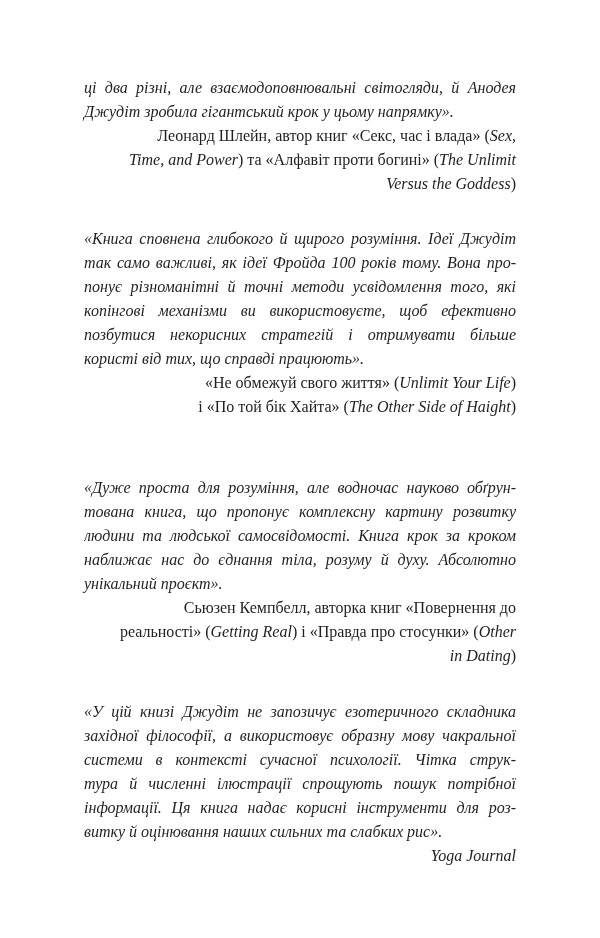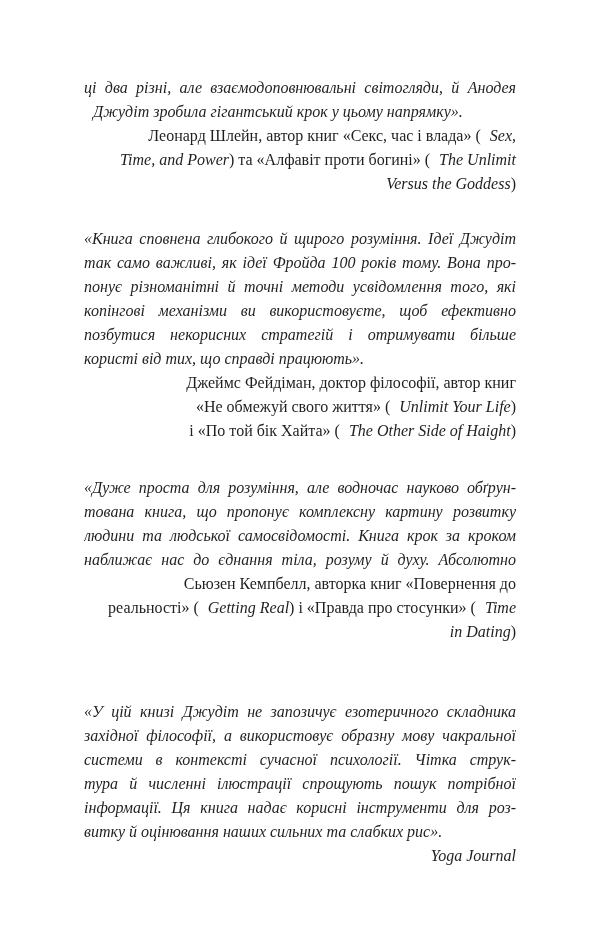--- a/index.html
+++ b/index.html
@@ -3,21 +3,21 @@
 <meta charset="utf-8">
 <style>
   html, body { margin: 0; padding: 0; background: #ffffff; }
   body { width: 600px; height: 938px; position: relative; overflow: hidden;
          font-family: "Liberation Serif", "DejaVu Serif", serif; color: #1f1f1f; }
   .page { position: absolute; left: 84px; top: 76px; width: 432px; }
   .line { font-size: 16px; line-height: 24px; height: 24px; white-space: nowrap; }
   .just { text-align: justify; text-align-last: justify; white-space: normal; overflow: hidden; }
   .left { text-align: left; }
   .right { text-align: right; }
-  .it { font-style: italic; margin-left: 9px; }
+  .it { font-style: italic; }
   .quote .line { font-style: italic; }
   .block { position: absolute; left: 0; width: 432px; }
 </style>
 </head>
 <body>
 
 <div class="page">
 
   <div class="block" style="top:0px;">
     <div class="quote">
@@ -34,36 +34,36 @@
   <div class="block" style="top:151px;">
     <div class="quote">
       <div class="line just">«Книга сповнена глибокого й щирого розуміння. Ідеї Джудіт</div>
       <div class="line just">так само важливі, як ідеї Фройда 100 років тому. Вона про-</div>
       <div class="line just">понує різноманітні й точні методи усвідомлення того, які</div>
       <div class="line just">копінгові механізми ви використовуєте, щоб ефективно</div>
       <div class="line just">позбутися некорисних стратегій і отримувати більше</div>
       <div class="line left">користі від тих, що справді працюють».</div>
     </div>
     <div class="attribution">
-      <div class="line right">Джеймс Фейдіман, доктор філософії, автор книг</div>
       <div class="line right"><span>«Не обмежуй свого життя» (</span><span class="it">Unlimit Your Life</span><span>)</span></div>
       <div class="line right"><span>і «По той бік Хайта» (</span><span class="it">The Other Side of Haight</span><span>)</span></div>
     </div>
   </div>
 
   <div class="block" style="top:400px;">
     <div class="quote">
       <div class="line just">«Дуже проста для розуміння, але водночас науково обґрун-</div>
       <div class="line just">тована книга, що пропонує комплексну картину розвитку</div>
       <div class="line just">людини та людської самосвідомості. Книга крок за кроком</div>
       <div class="line just">наближає нас до єднання тіла, розуму й духу. Абсолютно</div>
+      <div class="line left">унікальний проєкт».</div>
     </div>
     <div class="attribution">
       <div class="line right">Сьюзен Кемпбелл, авторка книг «Повернення до</div>
-      <div class="line right"><span>реальності» (</span><span class="it">Getting Real</span><span>) і «Правда про стосунки» (</span><span class="it">Time</span></div>
+      <div class="line right"><span>реальності» (</span><span class="it">Getting Real</span><span>) і «Правда про стосунки» (</span><span class="it">Other</span></div>
       <div class="line right"><span class="it">in Dating</span><span>)</span></div>
     </div>
   </div>
 
   <div class="block" style="top:624px;">
     <div class="quote">
       <div class="line just">«У цій книзі Джудіт не запозичує езотеричного складника</div>
       <div class="line just">західної філософії, а використовує образну мову чакральної</div>
       <div class="line just">системи в контексті сучасної психології. Чітка струк-</div>
       <div class="line just">тура й численні ілюстрації спрощують пошук потрібної</div>

